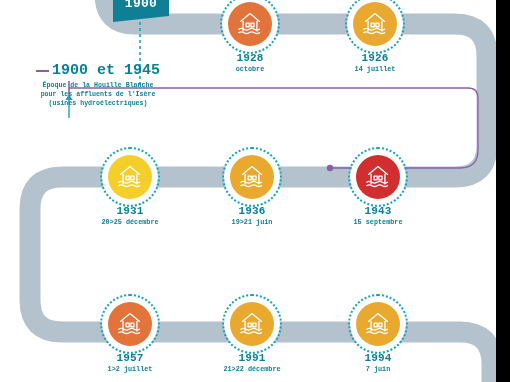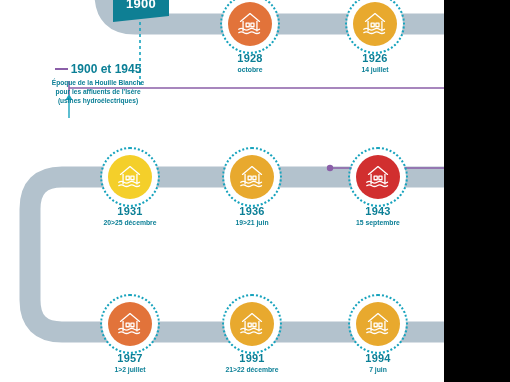--- a/index.html
+++ b/index.html
@@ -1,36 +1,36 @@
 <!DOCTYPE html>
 <html><head>
 <meta charset="utf-8">
 <style>
   html,body{margin:0;padding:0;background:#000;}
   #stage{
-    position:relative;width:444px;height:382px;background:#ffffff;
-    overflow:hidden;font-family:Liberation Sans, sans-serif;
+    position:relative;width:496px;height:382px;background:#ffffff;
+    overflow:hidden;font-family:Liberation Mono, monospace;
   }
   #bg-svg{position:absolute;left:0;top:0;width:510px;height:382px;}
 
   
   .banner{
     position:absolute;left:113px;top:-9px;width:56px;height:25px;
     background:#0e7f94;color:#ffffff;display:flex;align-items:center;
     justify-content:center;font-weight:bold;font-size:13px;letter-spacing:.3px;
   }
   .banner:after{
     content:"";position:absolute;left:0;bottom:-6px;width:0;height:0;
     border-left:56px solid #0e7f94;border-bottom:6px solid transparent;
   }
 
   
   .annot{position:absolute;left:18px;top:62px;width:160px;text-align:center;}
   .annot-title{
-    color:#0b7f96;font-weight:bold;font-size:12px;white-space:nowrap;
+    color:#0b7f96;font-weight:bold;font-size:15px;white-space:nowrap;
     display:flex;align-items:center;justify-content:center;gap:3px;
   }
   .annot-dash{display:inline-block;width:13px;height:2px;background:#8b5fa8;}
   .annot-lines{
     margin-top:1.5px;color:#0b7f96;font-weight:bold;font-size:6.6px;
     line-height:1.42;
   }
 
   
   .node{position:absolute;width:64px;text-align:center;}

